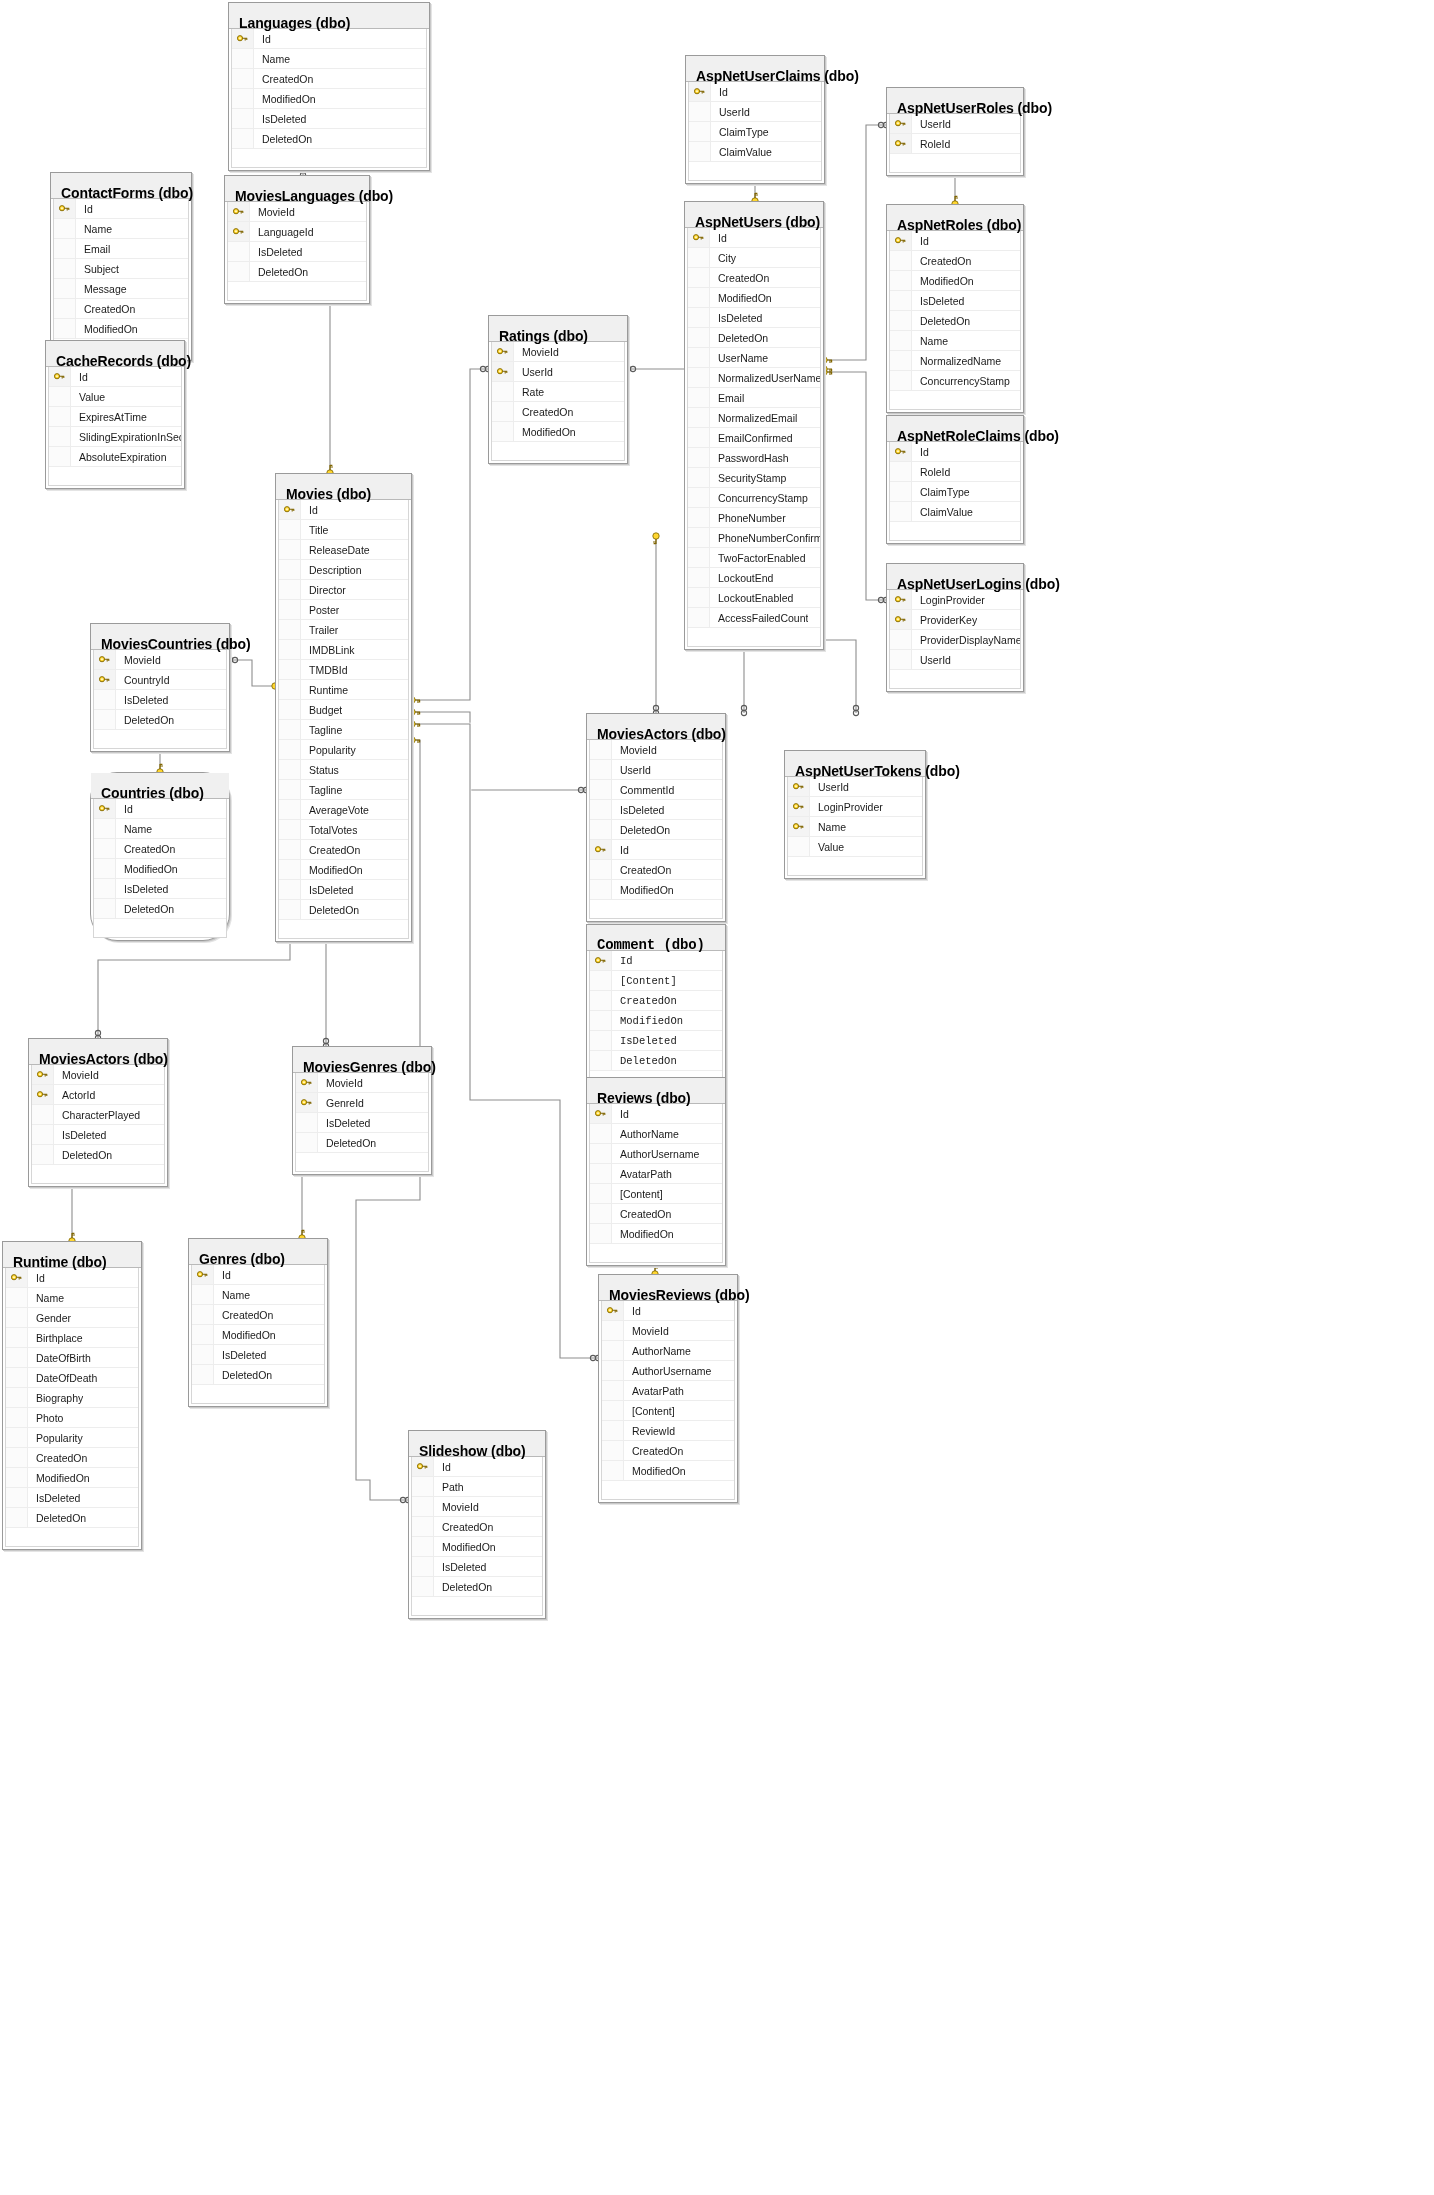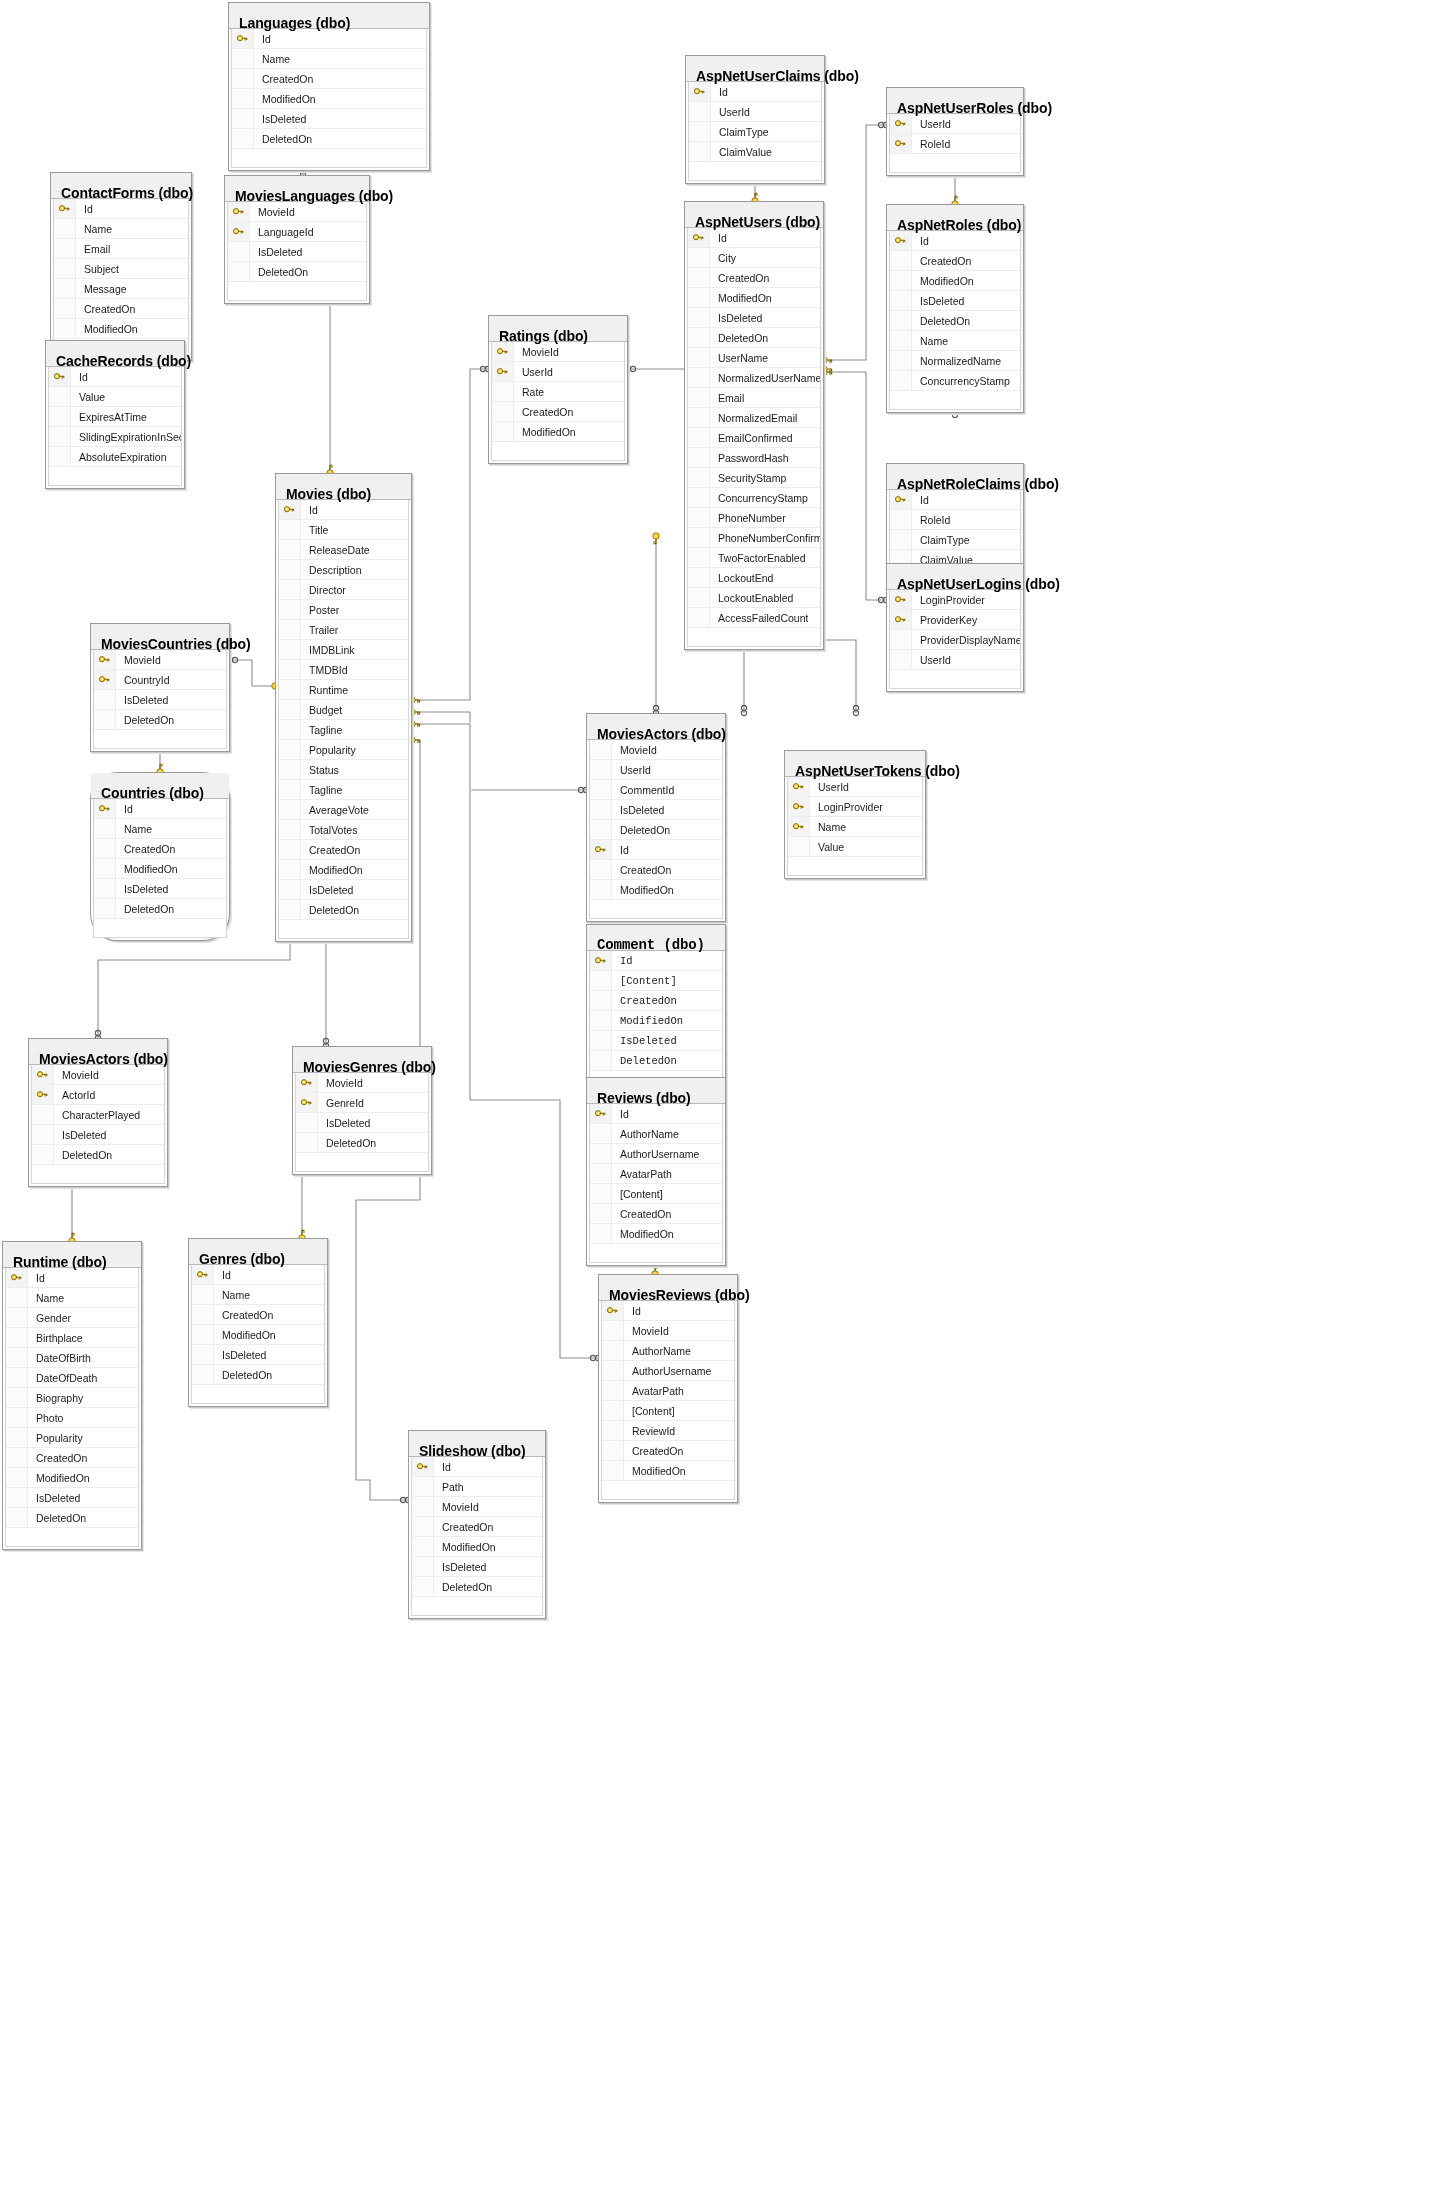--- a/index.html
+++ b/index.html
@@ -702,21 +702,21 @@
           </div>
           <div class="erow">
             <div class="keycell"></div>
             <div class="cname">ConcurrencyStamp</div>
           </div>
           <div class="erow spacer">
             <div class="keycell"></div>
           </div>
         </div>
       </div>
-      <div class="entity" style="left: 886px; top: 415px; width: 138px; margin-top: 48px;">
+      <div class="entity" style="left: 886px; top: 415px; width: 138px;">
         <div class="etitle">AspNetRoleClaims (dbo)</div>
         <div class="ebody">
           <div class="erow pk">
             <div class="keycell">
               <svg class="keyicon" viewBox="0 0 11 9" xmlns="http://www.w3.org/2000/svg">
                 <circle cx="3" cy="4.2" r="2.6" fill="#ffd630" stroke="#806500" stroke-width="0.9"></circle>
                 <circle cx="3" cy="4.2" r="0.9" fill="#fffde0"></circle>
                 <path d="M5.3 4.2 H10.2 M8.2 4.2 V6.4 M9.8 4.2 V6.0" stroke="#806500" stroke-width="1.1" fill="none"></path>
               </svg>
             </div>

